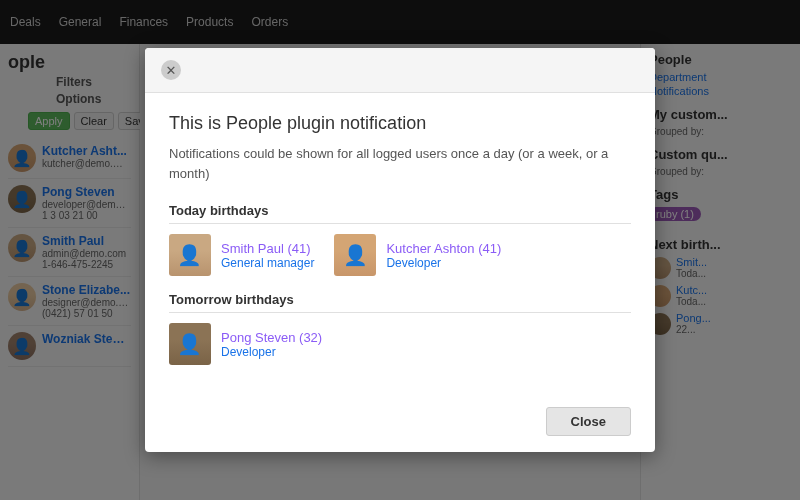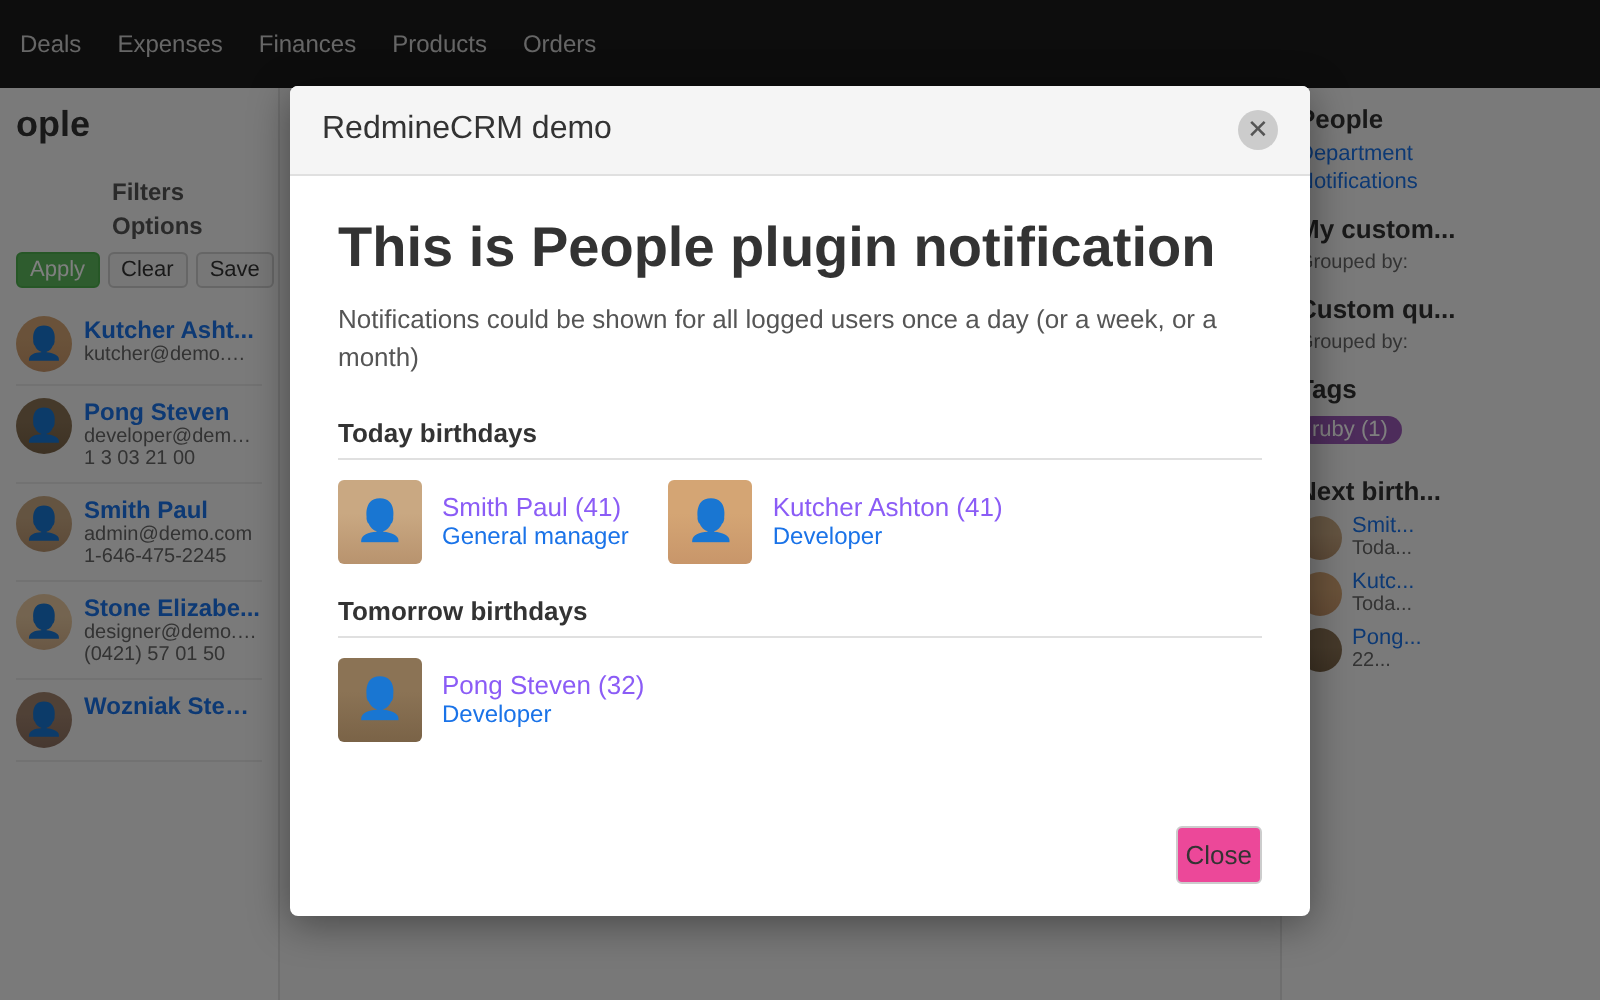--- a/index.html
+++ b/index.html
@@ -40,21 +40,21 @@
       width: 140px;
       background: #f5f5f5;
       padding: 8px;
       border-right: 1px solid #ddd;
       flex-shrink: 0;
     }
     .left-panel-title {
       font-size: 18px;
       font-weight: bold;
       color: #333;
-      margin-bottom: 16px;
+      margin-bottom: 2px;
     }
     .search-box {
       width: 100%;
       padding: 4px 6px;
       border: 1px solid #ccc;
       border-radius: 3px;
       font-size: 12px;
       color: #aaa;
       margin-bottom: 8px;
     }
@@ -63,20 +63,21 @@
       color: #555;
       font-weight: bold;
       margin-bottom: 3px;
       padding-left: 48px;
     }
     .filter-section { margin-bottom: 6px; }
     .filter-actions {
       display: flex;
       gap: 4px;
       margin-bottom: 8px;
+      margin-left: 20px;
     }
     .btn-small {
       font-size: 11px;
       padding: 2px 6px;
       border: 1px solid #ccc;
       background: #eee;
       border-radius: 3px;
       cursor: pointer;
       color: #333;
     }
@@ -243,22 +244,22 @@
       color: #555;
       display: flex;
       align-items: center;
       justify-content: center;
       line-height: 1;
     }
     .modal-body {
       padding: 20px 24px 16px;
     }
     .modal-heading {
-      font-size: 28px;
-      font-weight: bold;
+      font-size: 18px;
+      font-weight: normal;
       color: #333;
       margin-bottom: 10px;
     }
     .modal-description {
       font-size: 13px;
       color: #555;
       margin-bottom: 20px;
       line-height: 1.5;
     }
     .section-title {
@@ -296,27 +297,28 @@
       font-size: 12px;
       color: #1a73e8;
       cursor: pointer;
     }
     .modal-footer {
       padding: 10px 24px 16px;
       display: flex;
       justify-content: flex-end;
     }
     .btn-close-modal {
-      background: #ec4899;
+      background: #e5e5e5;
       border: 1px solid #ccc;
-      padding: 6px 4px;
+      padding: 6px 24px;
       border-radius: 3px;
       cursor: pointer;
       font-size: 13px;
       color: #333;
+      font-weight: bold;
     }
 
     
     .av1 { background: linear-gradient(180deg, #d4a574 40%, #c8966a 100%); }
     .av2 { background: linear-gradient(180deg, #8b7355 40%, #7a6347 100%); }
     .av3 { background: linear-gradient(180deg, #c9a882 40%, #b8936e 100%); }
     .av4 { background: linear-gradient(180deg, #e8c9a0 40%, #d4b08a 100%); }
     .av5 { background: linear-gradient(180deg, #a0826d 40%, #8d7060 100%); }
 
     .person-icon {
@@ -326,21 +328,21 @@
       align-items: center;
       justify-content: center;
       font-size: 16px;
     }
   </style>
 </head>
 <body>
 
 <div class="top-nav">
   <span class="top-nav-item">Deals</span>
-  <span class="top-nav-item">Expenses</span>
+  <span class="top-nav-item">General</span>
   <span class="top-nav-item">Finances</span>
   <span class="top-nav-item">Products</span>
   <span class="top-nav-item">Orders</span>
 </div>
 
 <div class="bg-layout">
 
   <div class="left-panel">
     <div class="left-panel-title">ople</div>
     <div class="filter-section">
@@ -452,21 +454,20 @@
         </div>
       </div>
     </div>
   </div>
 
 </div>
 
 <div class="overlay">
   <div class="modal">
     <div class="modal-header">
-      <span class="modal-title">RedmineCRM demo</span>
       <button class="modal-close">✕</button>
     </div>
     <div class="modal-body">
       <div class="modal-heading">This is People plugin notification</div>
       <div class="modal-description">Notifications could be shown for all logged users once a day (or a week, or a month)</div>
 
       <div class="section-title">Today birthdays</div>
       <div class="birthday-row">
         <div class="birthday-card">
           <div class="avatar-medium av3" style="display:flex;align-items:center;justify-content:center;font-size:20px;">👤</div>

